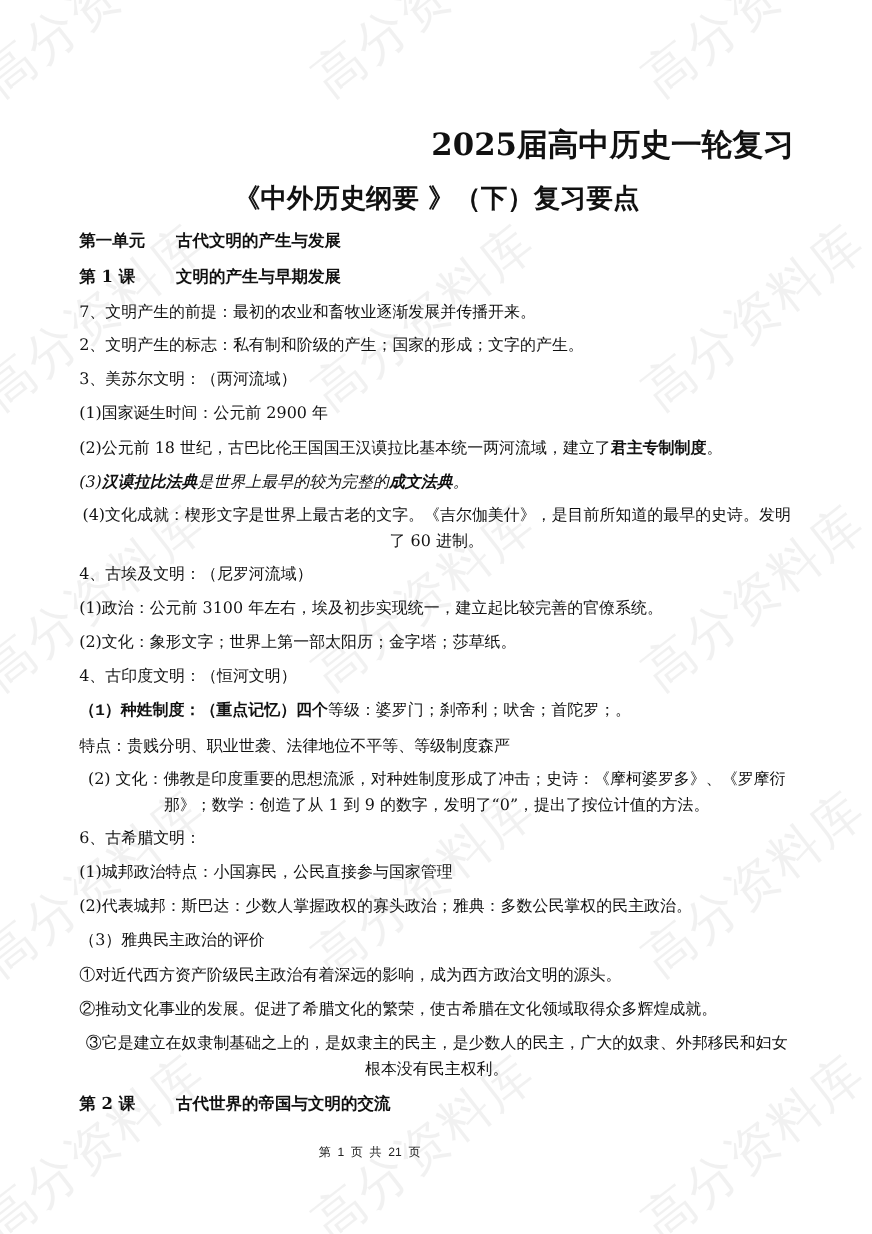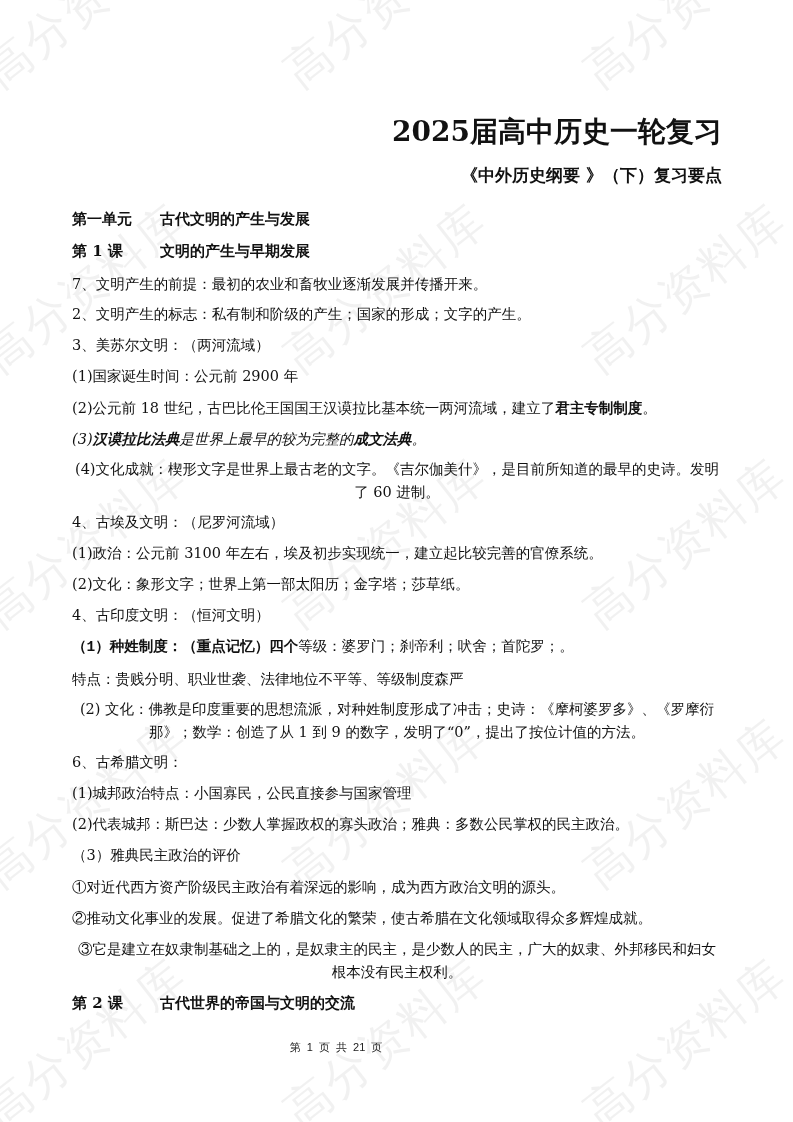--- a/index.html
+++ b/index.html
@@ -5,22 +5,22 @@
   html, body { margin: 0; padding: 0; background: #ffffff; }
   body { width: 793px; height: 1122px; position: relative; overflow: hidden;
          font-family: "DejaVu Serif", "Liberation Serif", serif; color: #111; }
   .watermark-layer { position: absolute; inset: 0; pointer-events: none; z-index: 0; }
   .wm { position: absolute; font-family: "DejaVu Sans", sans-serif; font-size: 46px;
         color: rgba(0,0,0,0.055); transform: rotate(-38deg); transform-origin: left bottom;
         white-space: nowrap; letter-spacing: 2px; }
   .page { position: absolute; left: 72px; top: 0; width: 650px; z-index: 1; }
   .title1 { position: absolute; top: 113px; left: 0; width: 650px; text-align: right;
             font-size: 28px; font-weight: bold; font-family: "DejaVu Serif", serif; letter-spacing: 0px; }
-  .title2 { position: absolute; top: 164px; left: 0; width: 650px; text-align: right;
-            font-size: 17px; font-weight: bold; }
+  .title2 { position: absolute; top: 164px; left: 0; width: 650px; text-align: center;
+            font-size: 24px; font-weight: bold; }
   .line { position: absolute; left: 0; font-size: 14.5px; line-height: 23px; white-space: nowrap; }
   .wrap { white-space: normal; width: 650px; text-align: center; }
   .heading { font-weight: bold; font-size: 15px; }
   .heading .h-num { display: inline-block; width: 88px; }
   b { font-weight: bold; }
   .footer { position: absolute; top: 1040px; left: 0; width: 672px; text-align: center;
             font-family: Liberation Sans, sans-serif; font-size: 11px; color: #222; z-index: 1; word-spacing: 3px; }
 </style>
 </head>
 <body>

